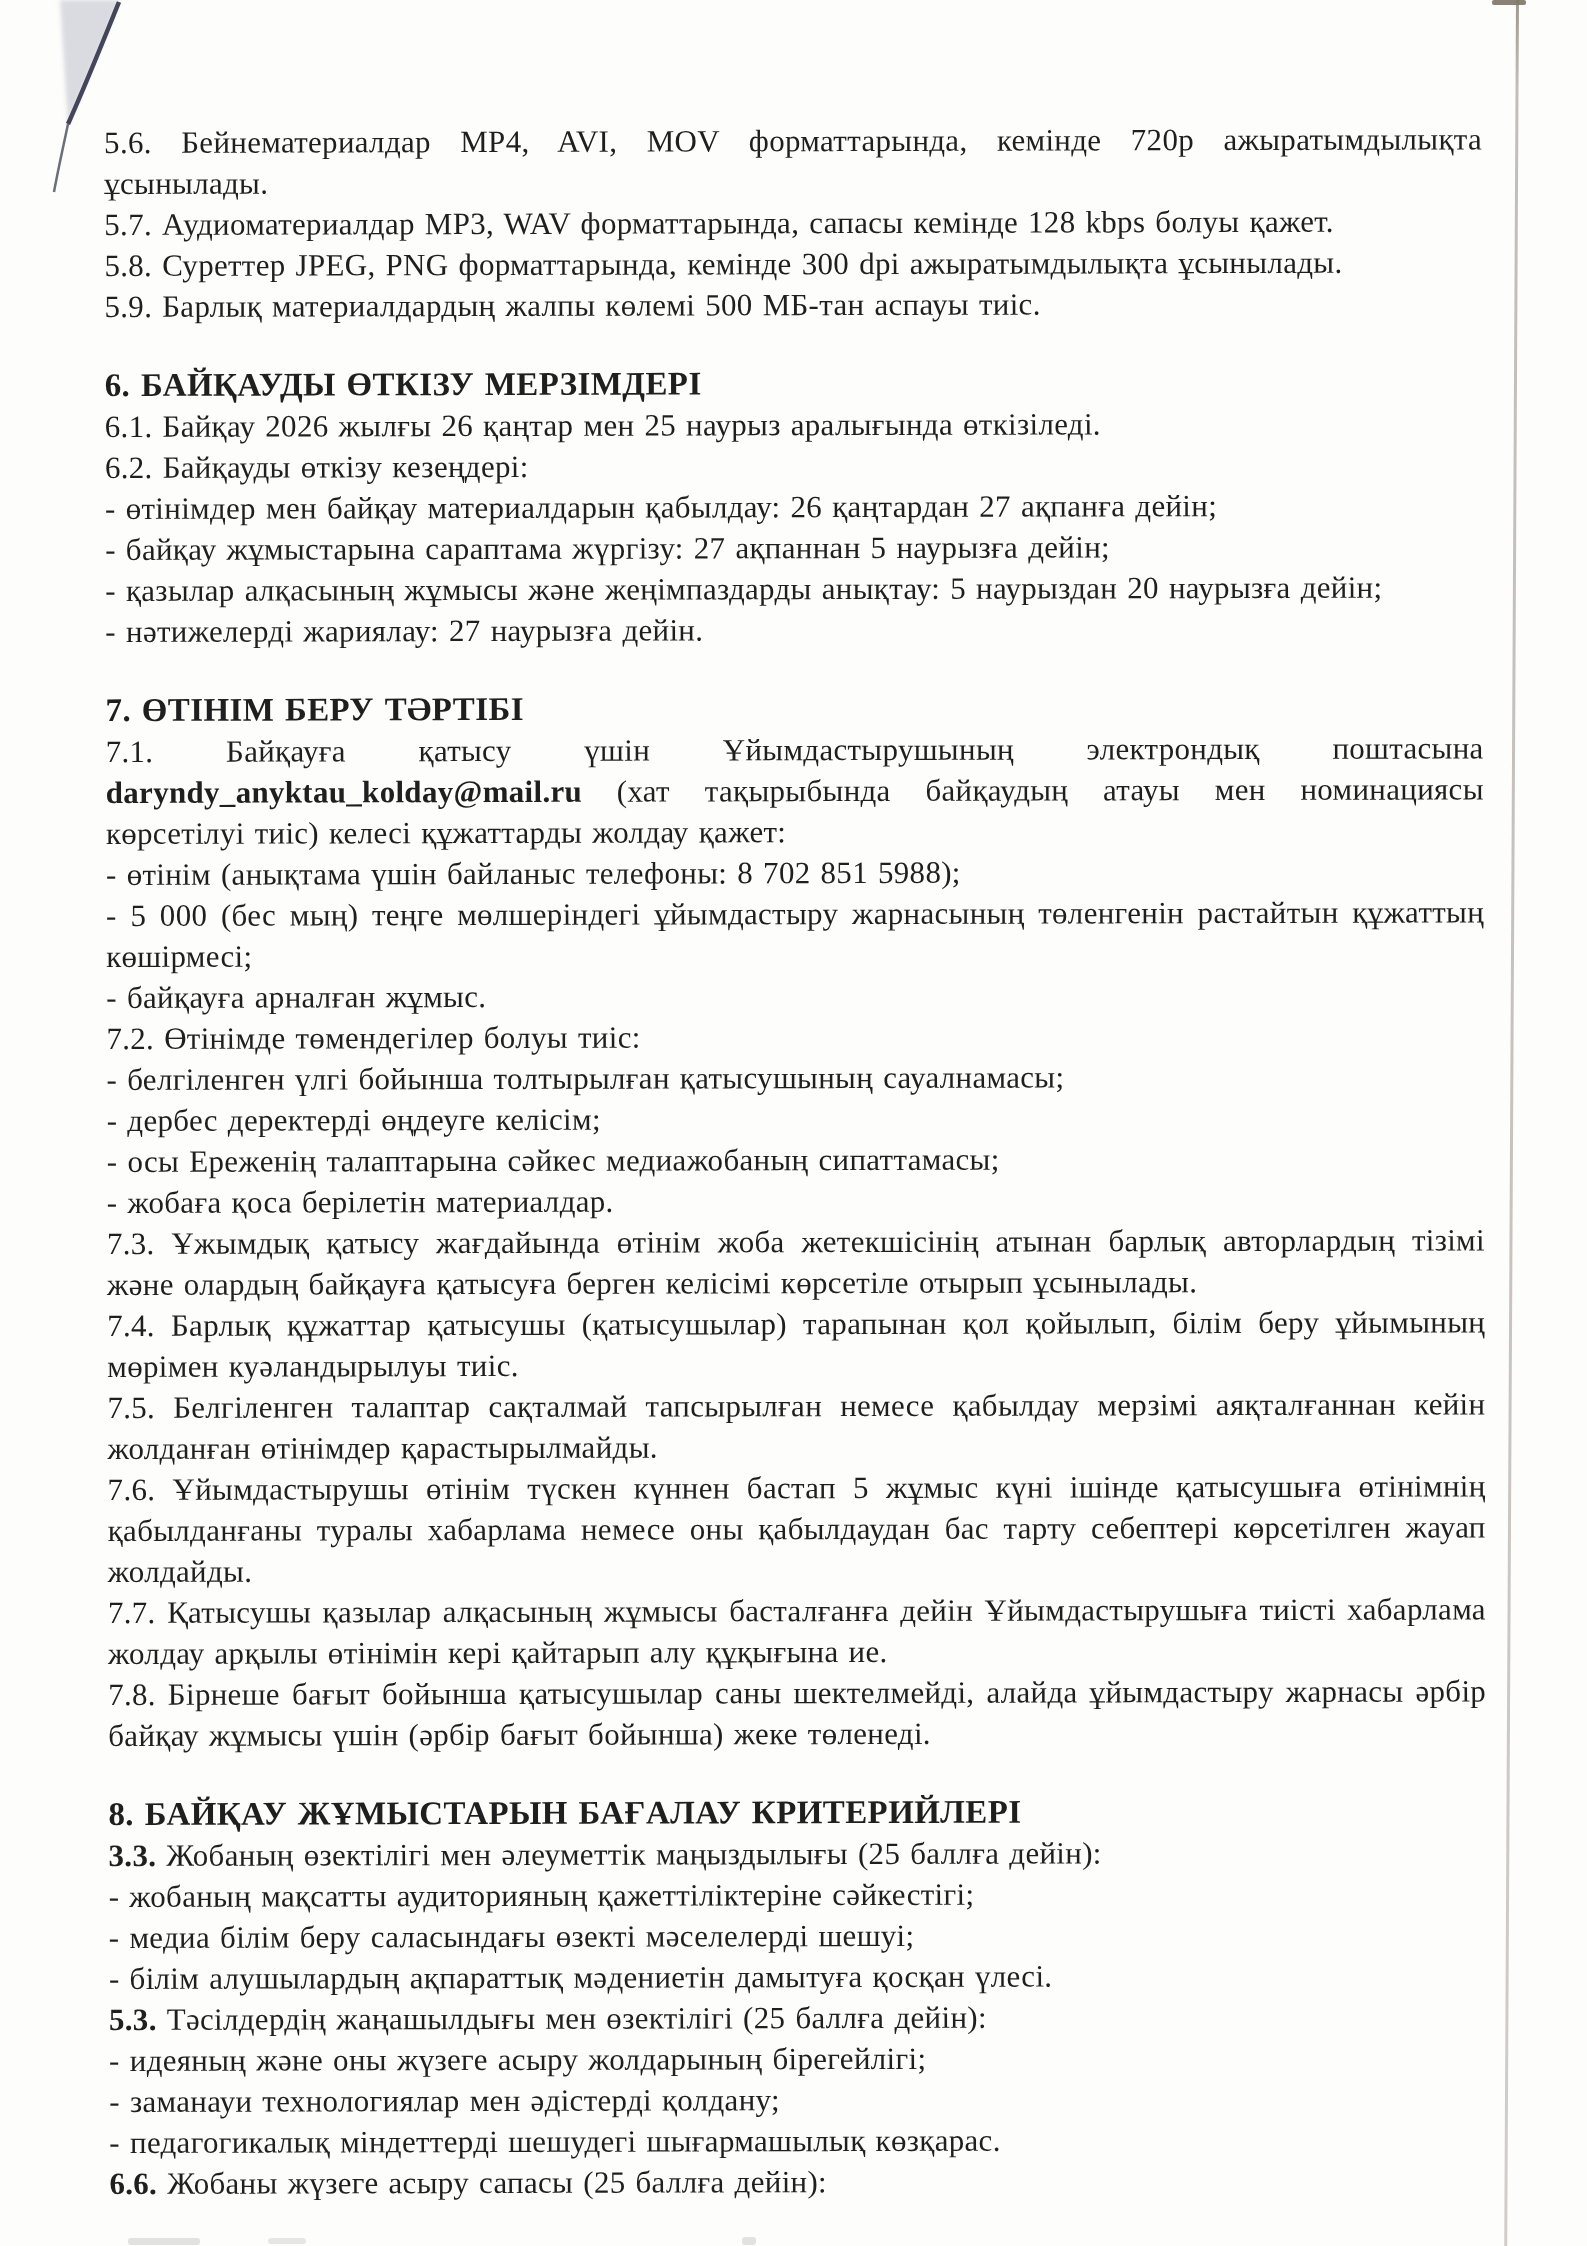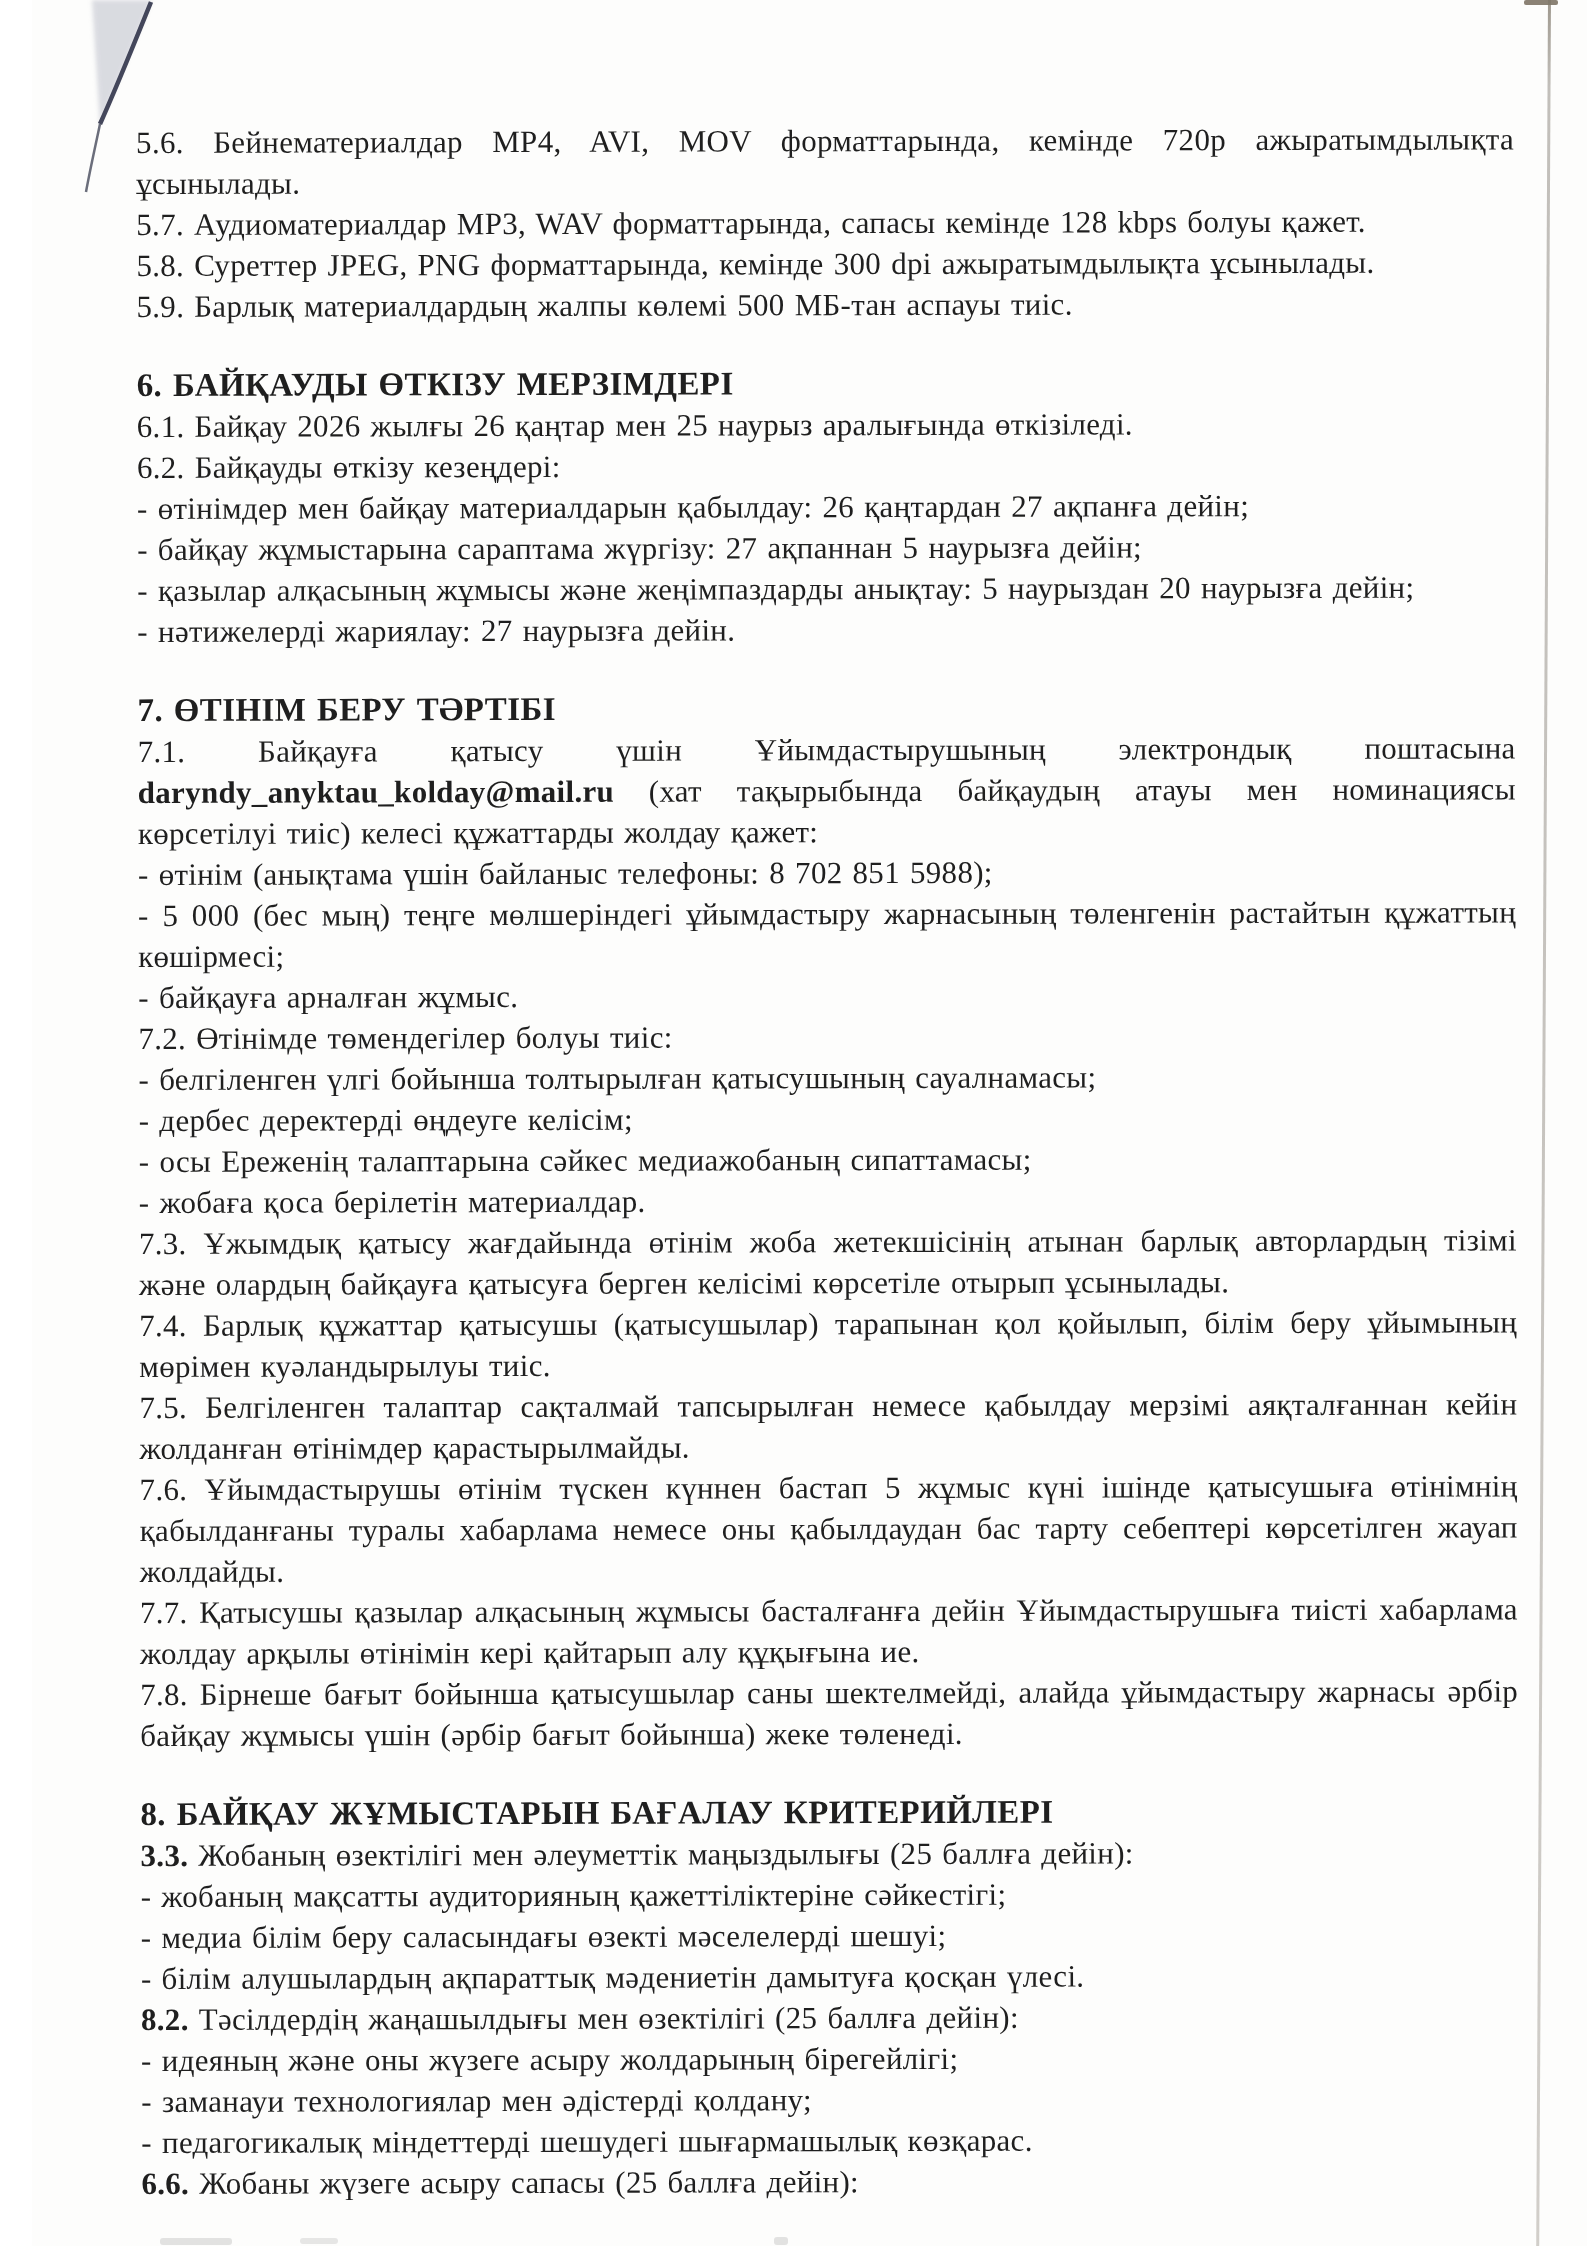--- a/index.html
+++ b/index.html
@@ -6,21 +6,20 @@
   body {
     width: 1587px; height: 2246px;
     background: #ffffff;
     overflow: hidden;
     position: relative;
     font-family: "Liberation Serif", "DejaVu Serif", serif;
   }
   .page {
     position: absolute; inset: 0;
     background: #fdfdfc;
-    margin-left: 32px;
   }
   .content {
     position: absolute;
     left: 104px; top: 122px;
     width: 1378px;
     color: #1f1f1f;
     font-size: 31px;
     line-height: 41px;
     text-align: justify;
     letter-spacing: 0.3px;
@@ -102,21 +101,21 @@
       <p><b></b><span>7.4. Барлық құжаттар қатысушы (қатысушылар) тарапынан қол қойылып, білім беру ұйымының мөрімен куәландырылуы тиіс.</span><b></b><span></span></p>
       <p><b></b><span>7.5. Белгіленген талаптар сақталмай тапсырылған немесе қабылдау мерзімі аяқталғаннан кейін жолданған өтінімдер қарастырылмайды.</span><b></b><span></span></p>
       <p><b></b><span>7.6. Ұйымдастырушы өтінім түскен күннен бастап 5 жұмыс күні ішінде қатысушыға өтінімнің қабылданғаны туралы хабарлама немесе оны қабылдаудан бас тарту себептері көрсетілген жауап жолдайды.</span><b></b><span></span></p>
       <p><b></b><span>7.7. Қатысушы қазылар алқасының жұмысы басталғанға дейін Ұйымдастырушыға тиісті хабарлама жолдау арқылы өтінімін кері қайтарып алу құқығына ие.</span><b></b><span></span></p>
       <p><b></b><span>7.8. Бірнеше бағыт бойынша қатысушылар саны шектелмейді, алайда ұйымдастыру жарнасы әрбір байқау жұмысы үшін (әрбір бағыт бойынша) жеке төленеді.</span><b></b><span></span></p>
       <p class="h"><b></b><span>8. БАЙҚАУ ЖҰМЫСТАРЫН БАҒАЛАУ КРИТЕРИЙЛЕРІ</span><b></b><span></span></p>
       <p><b>3.3.</b><span> Жобаның өзектілігі мен әлеуметтік маңыздылығы (25 баллға дейін):</span><b></b><span></span></p>
       <p><b></b><span>- жобаның мақсатты аудиторияның қажеттіліктеріне сәйкестігі;</span><b></b><span></span></p>
       <p><b></b><span>- медиа білім беру саласындағы өзекті мәселелерді шешуі;</span><b></b><span></span></p>
       <p><b></b><span>- білім алушылардың ақпараттық мәдениетін дамытуға қосқан үлесі.</span><b></b><span></span></p>
-      <p><b>8.2.</b><span> Тәсілдердің жаңашылдығы мен өзектілігі (25 баллға дейін):</span><b></b><span></span></p>
+      <p><b>5.3.</b><span> Тәсілдердің жаңашылдығы мен өзектілігі (25 баллға дейін):</span><b></b><span></span></p>
       <p><b></b><span>- идеяның және оны жүзеге асыру жолдарының бірегейлігі;</span><b></b><span></span></p>
       <p><b></b><span>- заманауи технологиялар мен әдістерді қолдану;</span><b></b><span></span></p>
       <p><b></b><span>- педагогикалық міндеттерді шешудегі шығармашылық көзқарас.</span><b></b><span></span></p>
       <p><b>6.6.</b><span> Жобаны жүзеге асыру сапасы (25 баллға дейін):</span><b></b><span></span></p>
     </div>
 
   <div class="scan-line-top"></div>
   <div class="scan-line"></div>
 
   <div class="smudge s1"></div>

